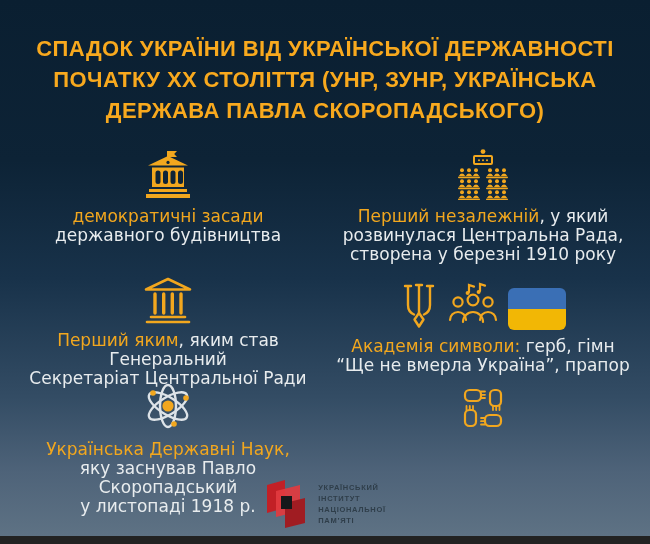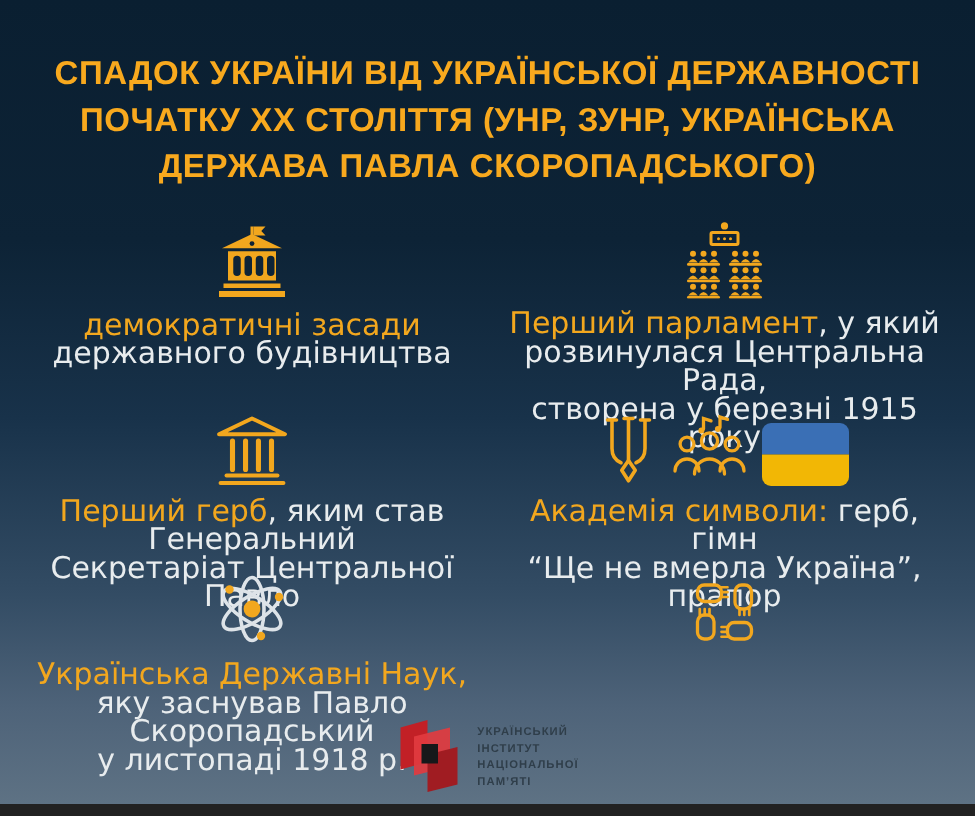--- a/index.html
+++ b/index.html
@@ -38,21 +38,21 @@
     height:54px;
     display:flex;
     align-items:flex-end;
     justify-content:center;
     gap:10px;
   }
   .caption{
     margin:7px 0 0 0;
     max-width:305px;
     text-align:center;
-    font-size:20px;
+    font-size:17px;
     line-height:19px;
     color:#e8ecee;
     white-space:pre-line;
   }
   .caption .hl{color:#f2a71e;}
   .footer{
     position:absolute;
     left:0;right:0;bottom:7px;
     display:flex;
     justify-content:center;
@@ -130,43 +130,43 @@
               <circle cx="32" cy="13.2" r="1"></circle>
           </g>
           <use href="#bench" x="3" y="21"></use>
             <use href="#bench" x="31" y="21"></use>
           <use href="#bench" x="3" y="32"></use>
             <use href="#bench" x="31" y="32"></use>
           <use href="#bench" x="3" y="43"></use>
             <use href="#bench" x="31" y="43"></use>
         </svg>
       </div>
-      <p class="caption"><span class="hl">Перший парламент</span><span>, у який
+      <p class="caption"><span class="hl">Перший незалежній</span><span>, у який
 розвинулася Центральна Рада,
-створена у березні 1915 року</span></p>
+створена у березні 1910 року</span></p>
     </div>
 
     <div class="cell">
       <div class="iconbox">
         <svg width="52" height="48" viewBox="0 0 52 48">
           <g fill="none" stroke="#f2a71e" stroke-linejoin="round" stroke-linecap="round">
             <polygon points="26,3 48,13.5 4,13.5" stroke-width="2.6"></polygon>
             <g stroke-width="3.4">
               <line x1="13" y1="18" x2="13" y2="37"></line>
               <line x1="21.7" y1="18" x2="21.7" y2="37"></line>
               <line x1="30.3" y1="18" x2="30.3" y2="37"></line>
               <line x1="39" y1="18" x2="39" y2="37"></line>
             </g>
             <line x1="9" y1="41" x2="43" y2="41" stroke-width="2.6"></line>
             <line x1="5" y1="46" x2="47" y2="46" stroke-width="2.6"></line>
           </g>
         </svg>
       </div>
-      <p class="caption"><span class="hl">Перший герб</span><span>, яким став Генеральний
-Секретаріат Центральної Павло</span></p>
+      <p class="caption"><span class="hl">Перший яким</span><span>, яким став Генеральний
+Секретаріат Центральної Ради</span></p>
     </div>
 
     <div class="cell">
       <div class="iconbox">
         <svg width="38" height="48" viewBox="0 0 38 48">
           <g fill="none" stroke="#f2a71e" stroke-width="2.4" stroke-linecap="round" stroke-linejoin="round">
             <path d="M5 4 h6 M27 4 h6 M16 3 h6"></path>
             <path d="M8 5 v18 q0 7 6 9.5"></path>
             <path d="M30 5 v18 q0 7 -6 9.5"></path>
             <path d="M19 4 v27"></path>

